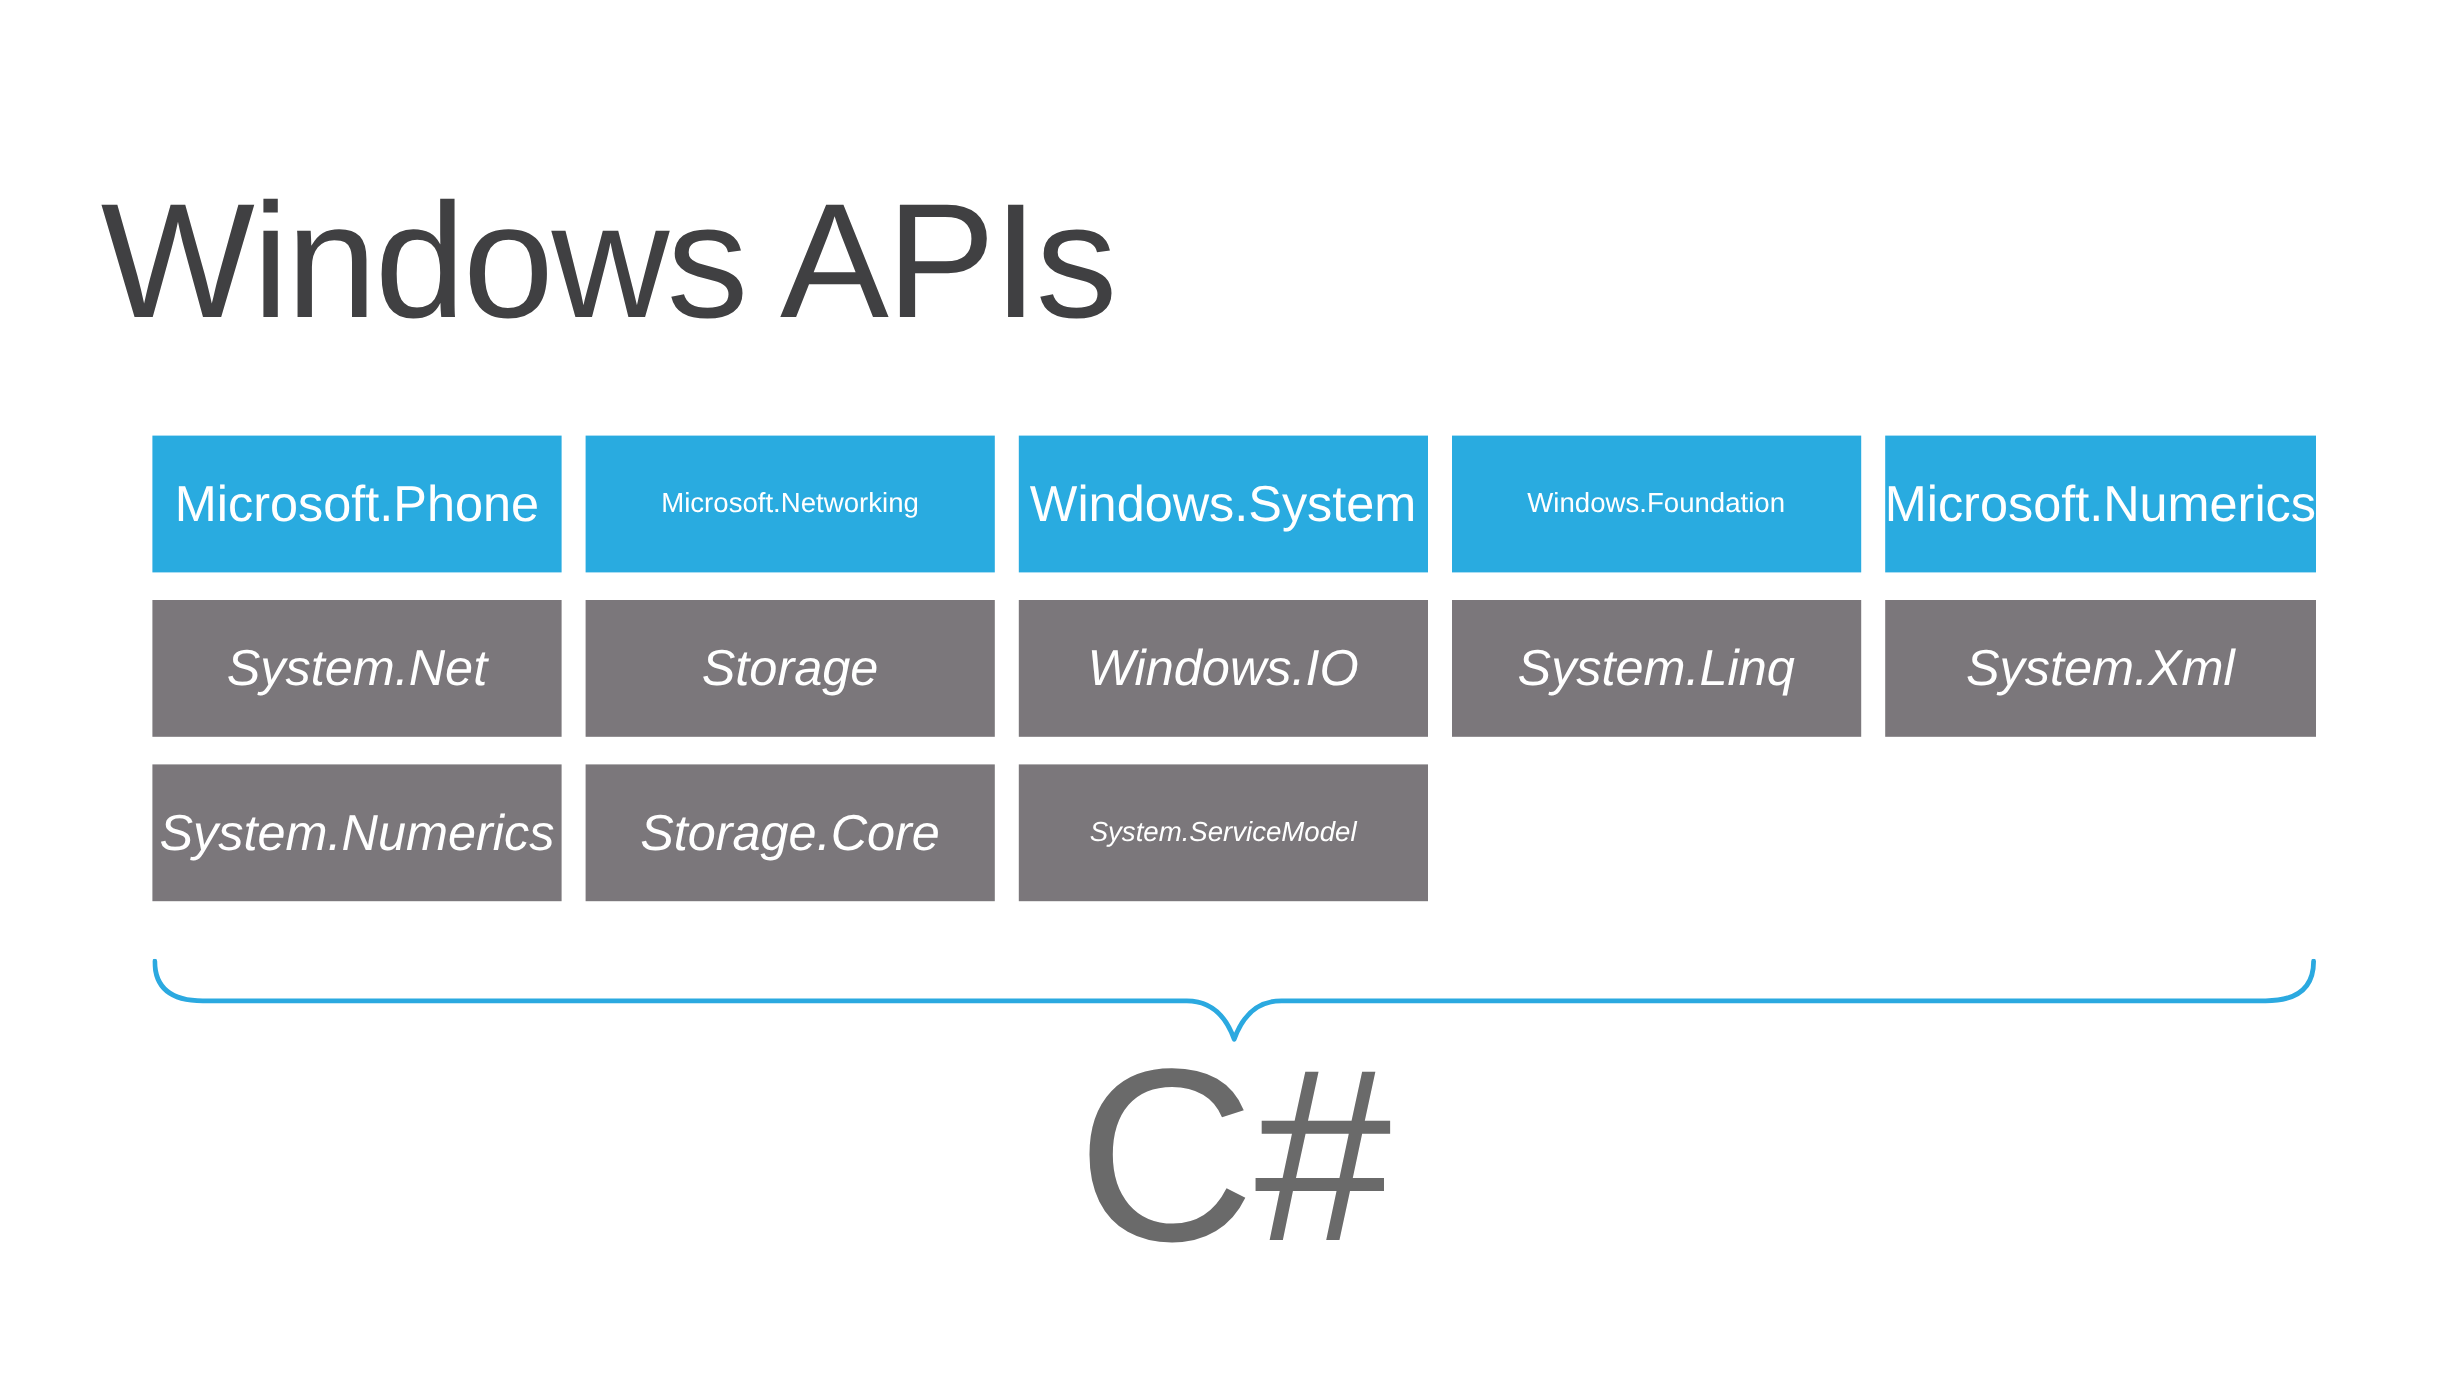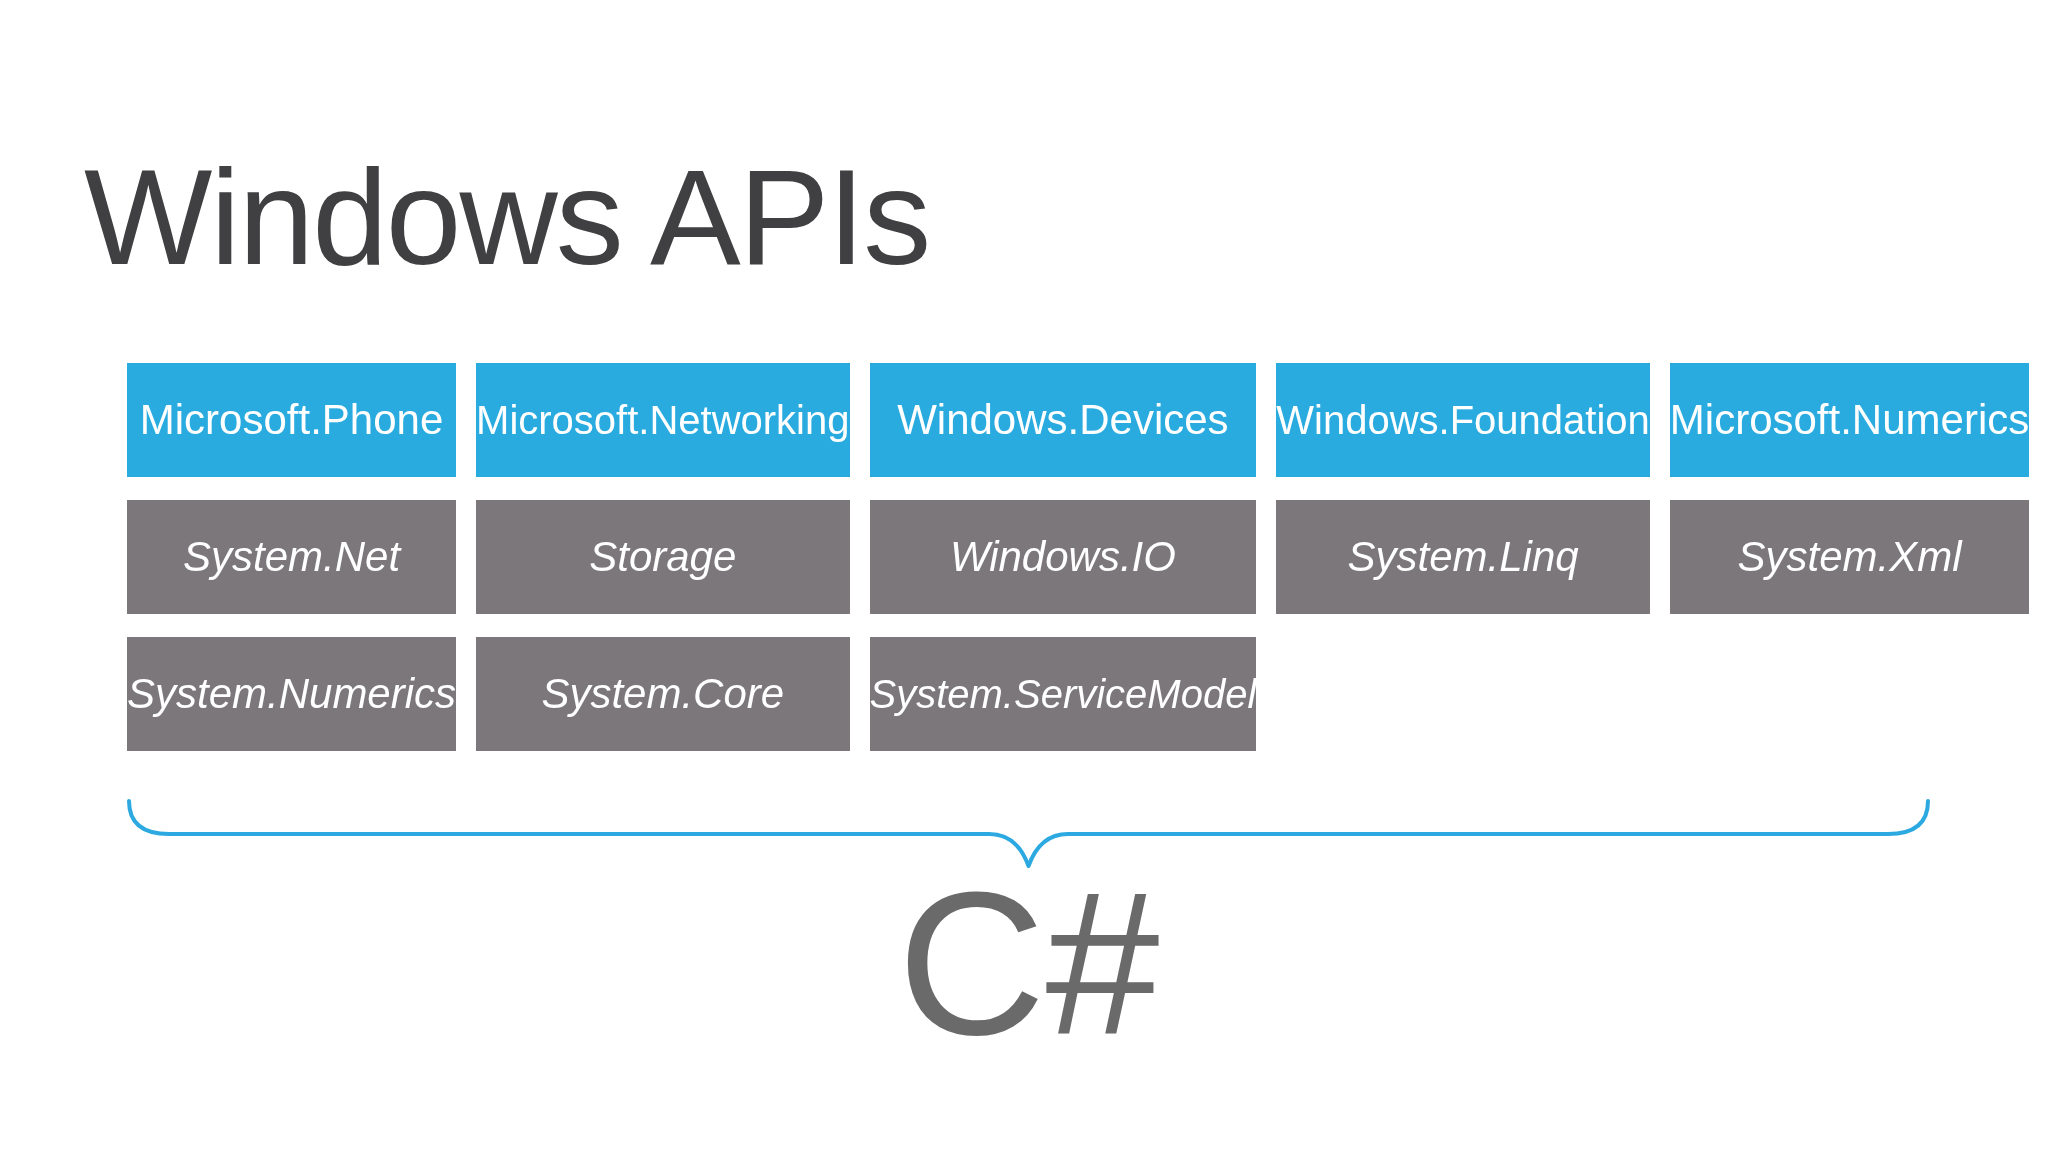--- a/index.html
+++ b/index.html
@@ -46,21 +46,21 @@
   .cell {
     display: flex;
     align-items: center;
     justify-content: center;
     text-align: center;
     color: var(--box-text);
     font-size: 42px;
     line-height: 1.1;
     white-space: nowrap;
   }
-  .cell.small { font-size: 40px; }
+  .cell.small { font-size: 23px; }
   .cell.blue { background: var(--accent); }
   .cell.gray { background: var(--gray); font-style: italic; }
   .brace {
     position: absolute;
     left: 127px; top: 799px;
     width: 1803px; height: 72px;
     display: block;
   }
   .brace path {
     fill: none;
@@ -83,30 +83,30 @@
 </head>
 <body>
 
 <div class="slide">
 
   <h1 class="title">Windows APIs</h1>
 
   <div class="grid" id="api-grid">
       <div class="cell blue">Microsoft.Phone</div>
       <div class="cell blue small">Microsoft.Networking</div>
-      <div class="cell blue">Windows.Devices</div>
+      <div class="cell blue">Windows.System</div>
       <div class="cell blue small">Windows.Foundation</div>
       <div class="cell blue">Microsoft.Numerics</div>
       <div class="cell gray">System.Net</div>
       <div class="cell gray">Storage</div>
       <div class="cell gray">Windows.IO</div>
       <div class="cell gray">System.Linq</div>
       <div class="cell gray">System.Xml</div>
       <div class="cell gray">System.Numerics</div>
-      <div class="cell gray">System.Core</div>
+      <div class="cell gray">Storage.Core</div>
       <div class="cell gray small">System.ServiceModel</div>
     </div>
 
   <svg class="brace" viewBox="0 0 1803 72" preserveAspectRatio="none" aria-hidden="true">
     <path d="M 2 2
              Q 2 35 42 35
              L 862 35
              Q 890 35 901.5 67
              Q 913 35 941 35
              L 1761 35

